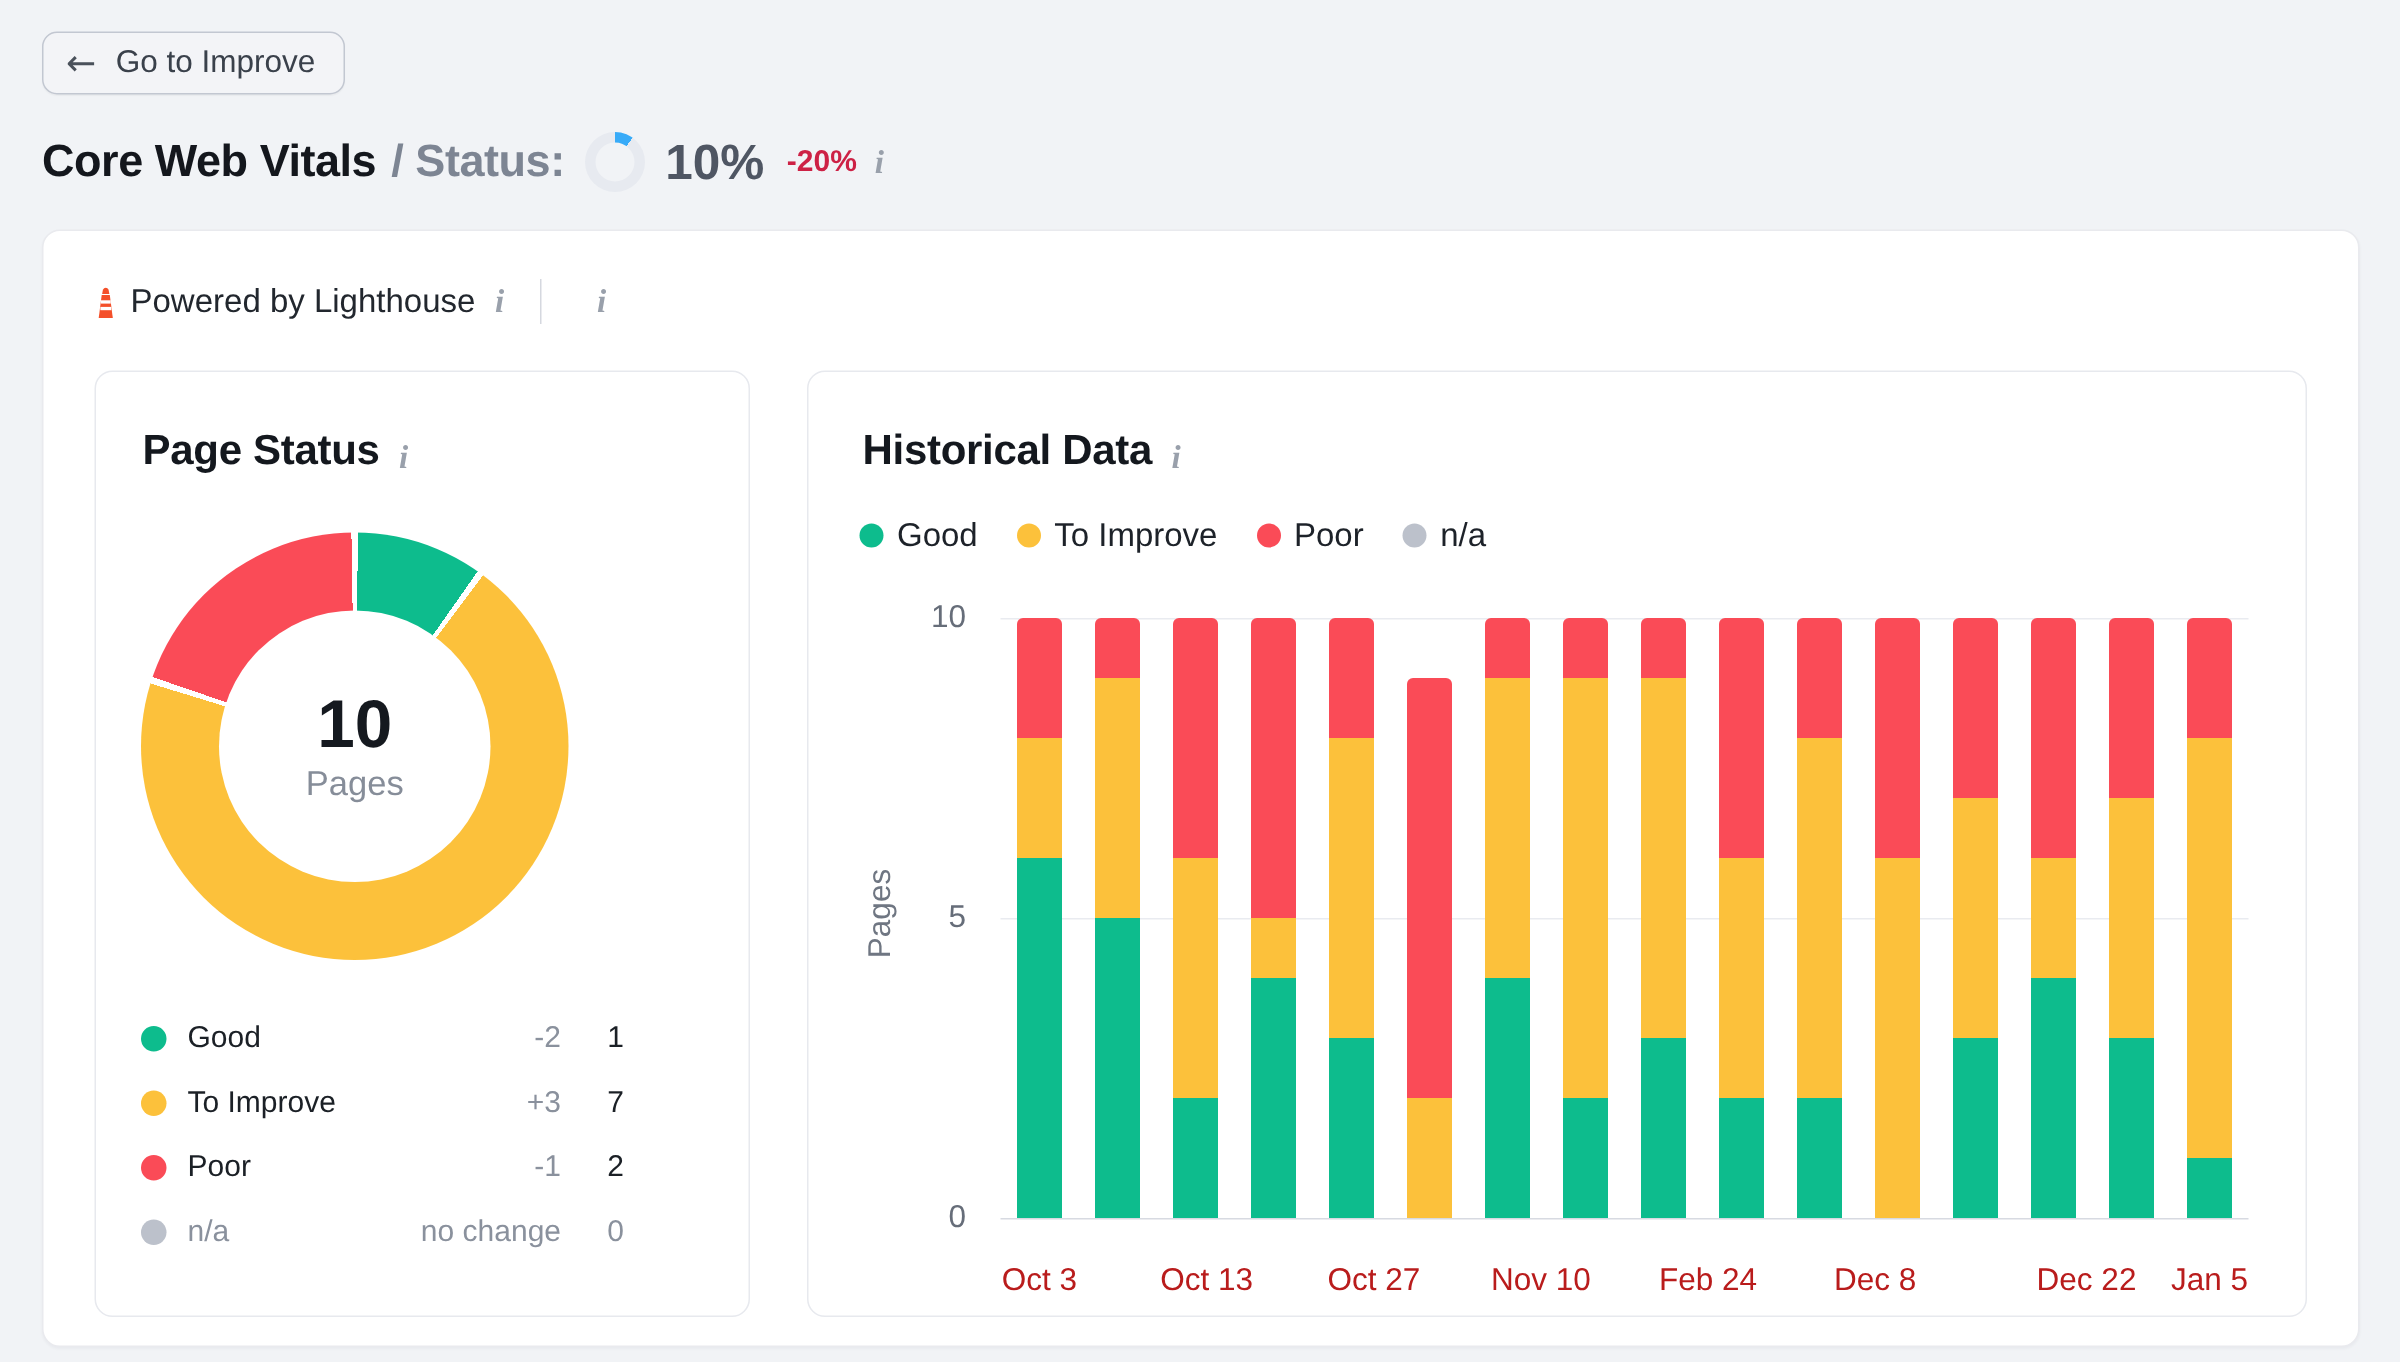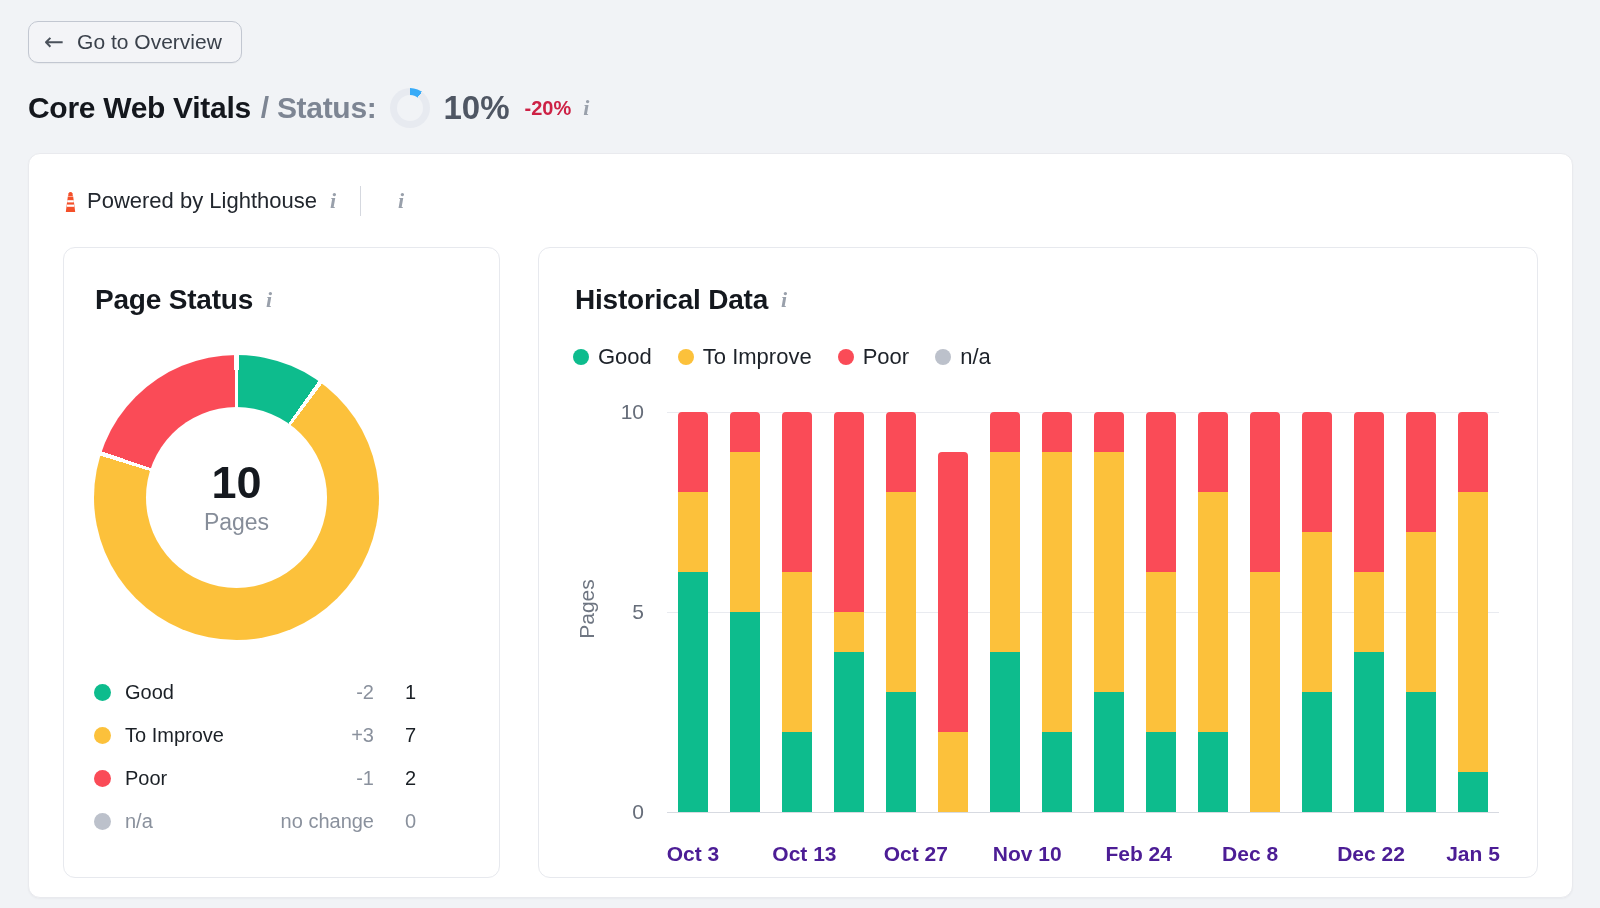--- a/index.html
+++ b/index.html
@@ -42,21 +42,21 @@
   }
   .meta-row .lh-icon{margin-right:10px;display:block;}
   .meta-row .info{margin-left:13px;}
   .vdiv{width:1px;height:30px;background:#D5D8DF;margin:0 24px;}
   
   .card{position:absolute;top:93px;background:#fff;border:1px solid #E7E9EE;border-radius:12px;}
   .ps-card{left:34px;width:435px;height:629px;}
   .hist-card{left:509px;width:998px;height:629px;}
   .card h2{
     position:absolute;top:36px;margin:0;font-size:28px;font-weight:700;color:#14181E;
-    display:flex;align-items:center;gap:13px;letter-spacing:-.2px;
+    display:flex;align-items:flex-end;gap:13px;letter-spacing:-.2px;
   }
   .ps-card h2{left:31px;}
   .hist-card h2{left:36px;}
   
   .donut{position:absolute;left:30px;top:107px;width:285px;height:285px;border-radius:50%;}
   .donut::after{content:"";position:absolute;inset:52px;background:#fff;border-radius:50%;}
   .donut-center{
     position:absolute;inset:0;z-index:1;display:flex;flex-direction:column;
     align-items:center;justify-content:center;
   }
@@ -88,29 +88,29 @@
   .gridline{position:absolute;left:0;right:0;height:1px;background:#E9EBF0;}
   .gridline.zero{background:#D7DAE1;}
   .bar{
     position:absolute;bottom:0;width:30px;height:400px;z-index:1;
     display:flex;flex-direction:column;justify-content:flex-end;cursor:pointer;
   }
   .seg{width:100%;}
   .seg.top{border-radius:4px 4px 0 0;}
   .xlab{
     position:absolute;top:430px;transform:translateX(-50%);
-    font-size:21px;color:#4c1d95;white-space:nowrap;font-weight:bold;
+    font-size:21px;color:#b91c1c;white-space:nowrap;
   }
 </style>
 </head>
 <body>
 
 <button class="back-btn">
   <span class="back-arrow">←</span>
-  <span>Go to Overview</span>
+  <span>Go to Improve</span>
 </button>
 
 <div class="title-row">
   <h1 class="page-title">Core Web Vitals</h1>
   <span class="score-label">/ Status:</span>
   <span class="score-ring" id="score-ring" style="background: conic-gradient(rgb(56, 171, 248) 0deg, rgb(56, 171, 248) 10%, rgb(231, 234, 240) 10%, rgb(231, 234, 240) 100%);"></span>
   <span class="score-value">10%</span>
   <span class="score-delta" id="score-delta" style="color: rgb(205, 33, 69);">-20%</span>
   <span class="info">i</span>
 </div>
@@ -279,20 +279,20 @@
           <div class="seg top" style="height: 80px; background: rgb(250, 75, 87);"></div>
           <div class="seg" style="height: 280px; background: rgb(252, 193, 59);"></div>
           <div class="seg" style="height: 40px; background: rgb(13, 188, 141);"></div>
         </div>
         <div class="xlab" style="left: 26px;">Oct 3</div>
         <div class="xlab" style="left: 137.43px;">Oct 13</div>
         <div class="xlab" style="left: 248.86px;">Oct 27</div>
         <div class="xlab" style="left: 360.29px;">Nov 10</div>
         <div class="xlab" style="left: 471.72px;">Feb 24</div>
         <div class="xlab" style="left: 583.15px;">Dec 8</div>
-        <div class="xlab" style="left: 704px;">Dec 22</div>
+        <div class="xlab" style="left: 724px;">Dec 22</div>
         <div class="xlab" style="left: 806.01px;">Jan 5</div>
       </div>
   <div class="ytick" style="top: 551px;">0</div>
       <div class="ytick" style="top: 351px;">5</div>
       <div class="ytick" style="top: 151px;">10</div>
     </section>
 </div>
 
 </body></html>

